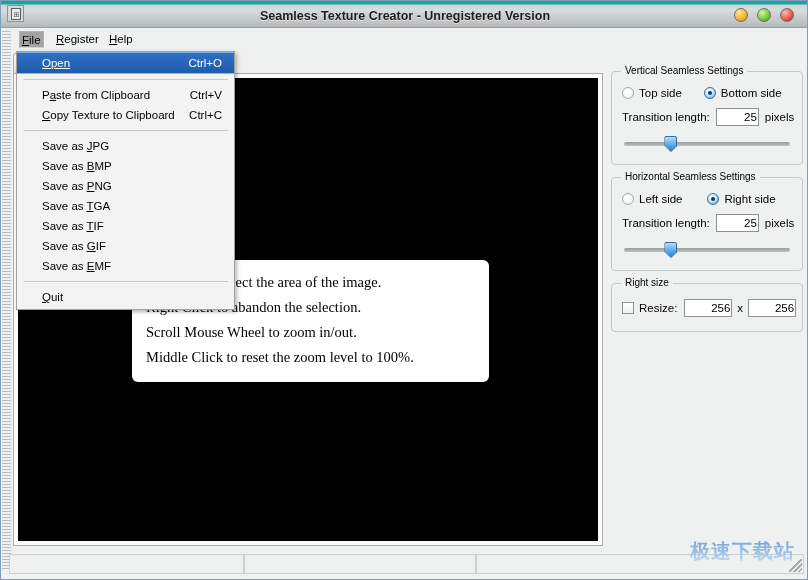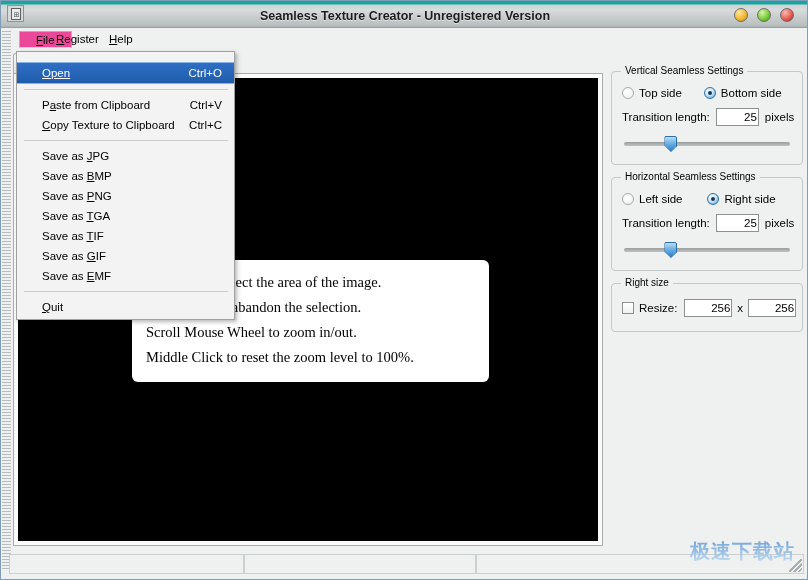--- a/index.html
+++ b/index.html
@@ -79,24 +79,24 @@
     position: absolute; top: 2px;
     height: 17px;
     line-height: 17px;
     padding: 0 7px;
     font-size: 11.5px;
     color: #000;
     white-space: nowrap;
     cursor: default;
   }
   .menu-item.active {
-    background: #ec4899;
+    background: #a3a3a3;
     border: 1px solid #b5b2ad;
     border-bottom-color: #d6d3ce;
-    padding: 0 16px;
+    padding: 0 2px;
   }
   #mi-file { left: 18px; }
   #mi-register { left: 48px; }
   #mi-help { left: 101px; }
   .u { text-decoration: underline; }
 
   
   #left-rail {
     position: absolute; left: 1px; top: 30px;
     width: 9px; height: 540px;
@@ -314,21 +314,21 @@
     pointer-events: none;
     white-space: nowrap;
   }
 
   
   #file-menu {
     position: absolute; left: 15px; top: 50px;
     width: 219px;
     background: #f3f3f3;
     border: 1px solid #a0a0a0;
-    padding: 10px 0 2px 0;
+    padding: 0 0 2px 0;
     box-shadow: 2px 2px 4px rgba(0,0,0,0.28);
     z-index: 50;
   }
   .mrow {
     position: relative;
     height: 20px;
     line-height: 20px;
     padding-left: 25px;
     padding-right: 10px;
     font-size: 11.5px;

